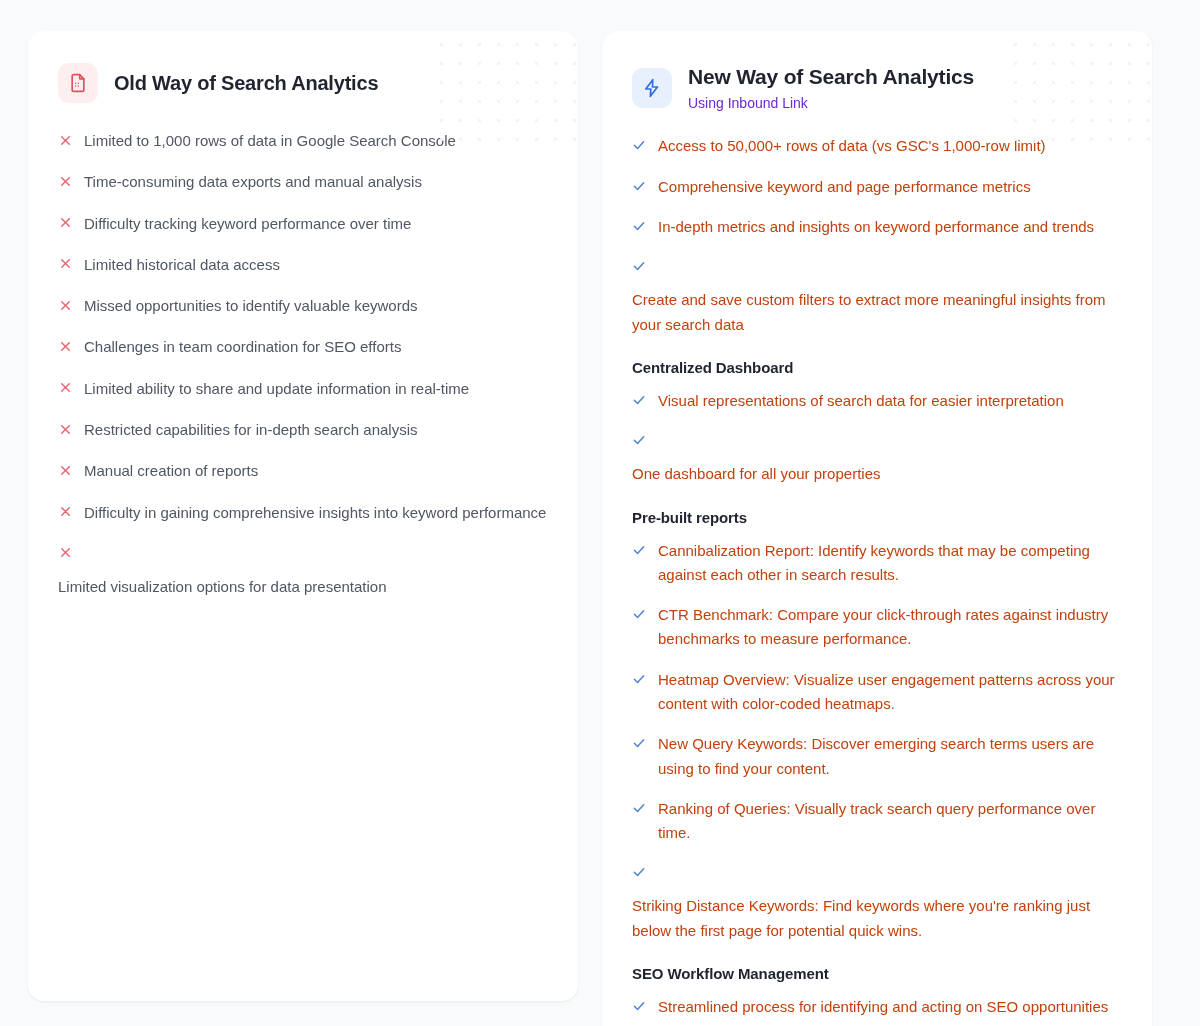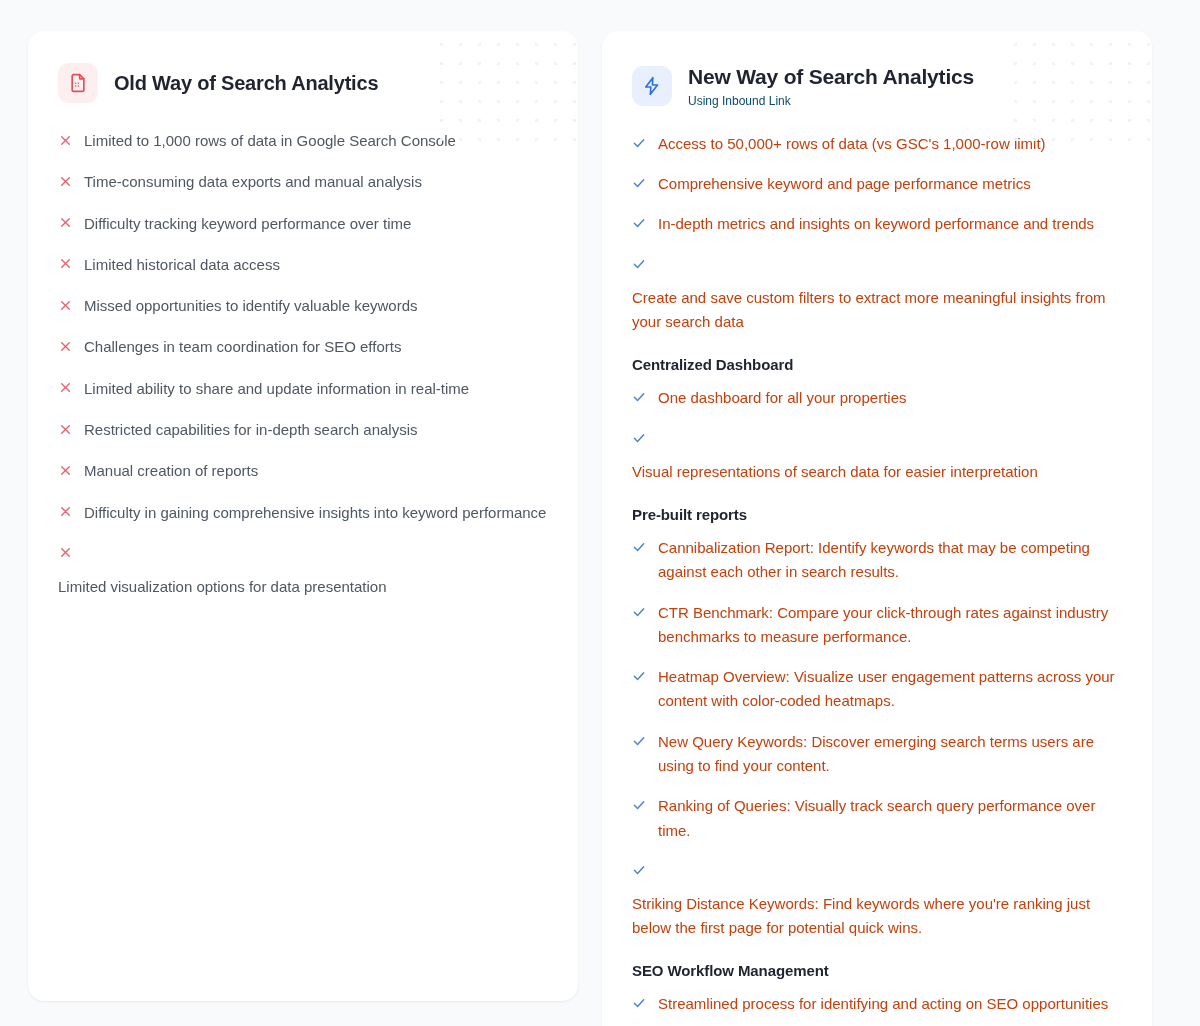--- a/index.html
+++ b/index.html
@@ -81,22 +81,22 @@
   .card-title {
     font-size: 20px;
     font-weight: 700;
     color: #1f2430;
     letter-spacing: -0.2px;
     line-height: 1.25;
   }
   .card-title-lg { font-size: 21px; }
 
   .card-subtitle {
-    font-size: 12px;
-    color: #0c4a6e;
+    font-size: 14px;
+    color: #6d28d9;
     margin-top: 4px;
     line-height: 1.3;
   }
 
   
   .list { list-style: none; }
 
   .list-item {
     display: flex;
     align-items: flex-start;
@@ -304,29 +304,29 @@
 
     <div class="section">
       <h3 class="section-title">Centralized Dashboard</h3>
       <ul class="list">
         <li class="list-item">
           <span class="mark">
             <svg width="14" height="14" viewBox="0 0 24 24" fill="none" stroke="#4a7fd4" stroke-width="2.4" stroke-linecap="round" stroke-linejoin="round">
                 <path d="M4 12.5 9.5 18 20 6.5"></path>
               </svg>
           </span>
+          <span class="item-text">Visual representations of search data for easier interpretation</span>
+        </li>
+        <li class="list-item">
+          <span class="mark">
+            <svg width="14" height="14" viewBox="0 0 24 24" fill="none" stroke="#4a7fd4" stroke-width="2.4" stroke-linecap="round" stroke-linejoin="round">
+                <path d="M4 12.5 9.5 18 20 6.5"></path>
+              </svg>
+          </span>
           <span class="item-text">One dashboard for all your properties</span>
-        </li>
-        <li class="list-item">
-          <span class="mark">
-            <svg width="14" height="14" viewBox="0 0 24 24" fill="none" stroke="#4a7fd4" stroke-width="2.4" stroke-linecap="round" stroke-linejoin="round">
-                <path d="M4 12.5 9.5 18 20 6.5"></path>
-              </svg>
-          </span>
-          <span class="item-text">Visual representations of search data for easier interpretation</span>
         </li>
       </ul>
     </div>
 
     <div class="section">
       <h3 class="section-title">Pre-built reports</h3>
       <ul class="list">
         <li class="list-item">
           <span class="mark">
             <svg width="14" height="14" viewBox="0 0 24 24" fill="none" stroke="#4a7fd4" stroke-width="2.4" stroke-linecap="round" stroke-linejoin="round">

